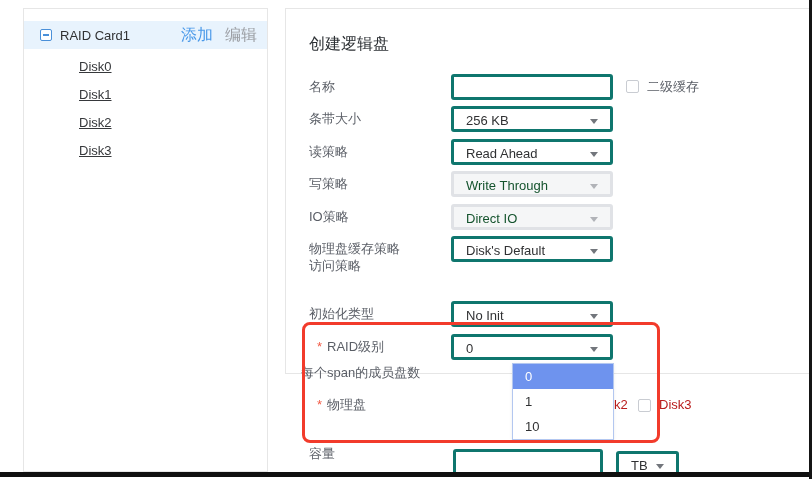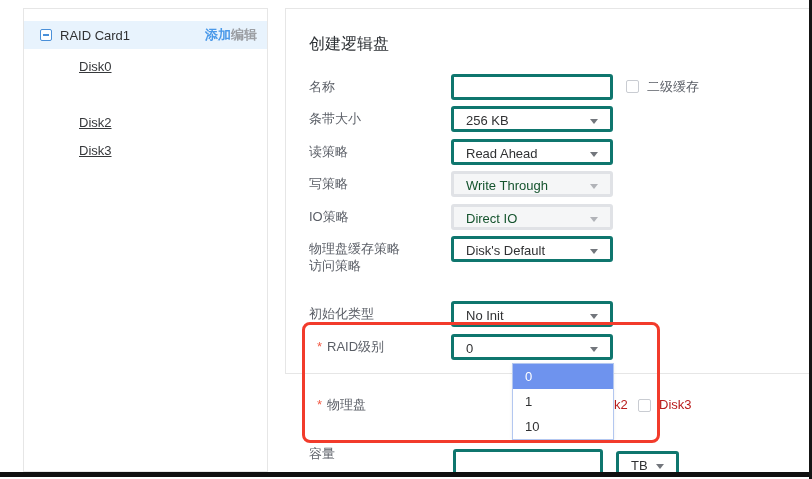--- a/index.html
+++ b/index.html
@@ -12,21 +12,21 @@
   #sidebar { left:23px; top:8px; width:245px; height:464px; }
   #main    { left:285px; top:8px; width:525px; height:366px;text-decoration:underline; }
 
   
   .tree-root-row { position:absolute; left:0; top:12px; width:100%; height:28px;
     background:#e8f3fd; display:flex; align-items:center; padding:0 10px 0 16px; cursor:pointer; }
   .collapse-box { width:12px; height:12px; border:1px solid #4a90d9; border-radius:2px;
     background:#fff; display:flex; align-items:center; justify-content:center; flex:0 0 auto; }
   .collapse-box i { display:block; width:6px; height:2px; background:#4a90d9; }
   .tree-root-label { margin-left:8px; font-size:13px; color:#303133; }
-  .tree-links { margin-left:auto; display:flex; font-size:13px;font-weight:bold; }
+  .tree-links { margin-left:auto; display:flex; gap:12px; font-size:16px; }
   .link-add { color:#4a99e9; cursor:pointer; }
   .link-edit { color:#9b9ea3; cursor:pointer; }
   .disk-item { position:absolute; left:0; width:100%; height:28px; line-height:28px;
     padding-left:55px; font-size:13px; color:#36383b; cursor:pointer;text-decoration:underline; }
 
   
   .page-title { position:absolute; left:23px; top:25px; font-size:16px; font-weight:500; color:#2b2f33; }
   .f-label { position:absolute; font-size:13px; color:#5a5e66; line-height:26px; white-space:nowrap; }
   .req { color:#f25a45; margin-right:5px; font-size:13px; }
   .ctrl { position:absolute; left:165px; width:162px; height:26px; border:3px solid #0f766e;
@@ -64,20 +64,21 @@
       <span class="collapse-box">
           <i></i>
         </span>
       <span class="tree-root-label">RAID Card1</span>
       <span class="tree-links">
         <span class="link-add">添加</span>
         <span class="link-edit">编辑</span>
       </span>
     </div>
     <div class="disk-item" style="top:44px">Disk0</div>
+    <div class="disk-item" style="top:72px">Disk1</div>
     <div class="disk-item" style="top:100px">Disk2</div>
     <div class="disk-item" style="top:128px">Disk3</div>
   </div>
 
   <div id="main" class="panel">
     <div class="page-title">创建逻辑盘</div>
 
     <div class="f-label" style="left:23px; top:65px">名称</div>
     <input class="ctrl text-input" style="top: 65px;" value="">
     <span class="checkbox" style="left:340px; top:71px"></span>
@@ -122,20 +123,21 @@
     </div>
 
     <div class="f-label" style="left:31px; top:325px">
       <span class="req">*</span><span>RAID级别</span>
     </div>
     <div class="ctrl select" style="top:325px">
       <span>0</span>
       <span class="arrow"></span>
     </div>
 
+    <div class="f-label" style="left:15px; top:351px">每个span的成员盘数</div>
 
     <div class="f-label" style="left:31px; top:383px">
       <span class="req">*</span><span>物理盘</span>
     </div>
     <span class="frag" style="left:328px; top:383px">k2</span>
     <span class="checkbox" style="left:352px; top:390px"></span>
     <span class="frag" style="left:373px; top:383px">Disk3</span>
 
     <div class="f-label" style="left:23px; top:432px">容量</div>
     <input class="ctrl text-input" style="left: 167px; top: 440px; width: 150px;" value="">

